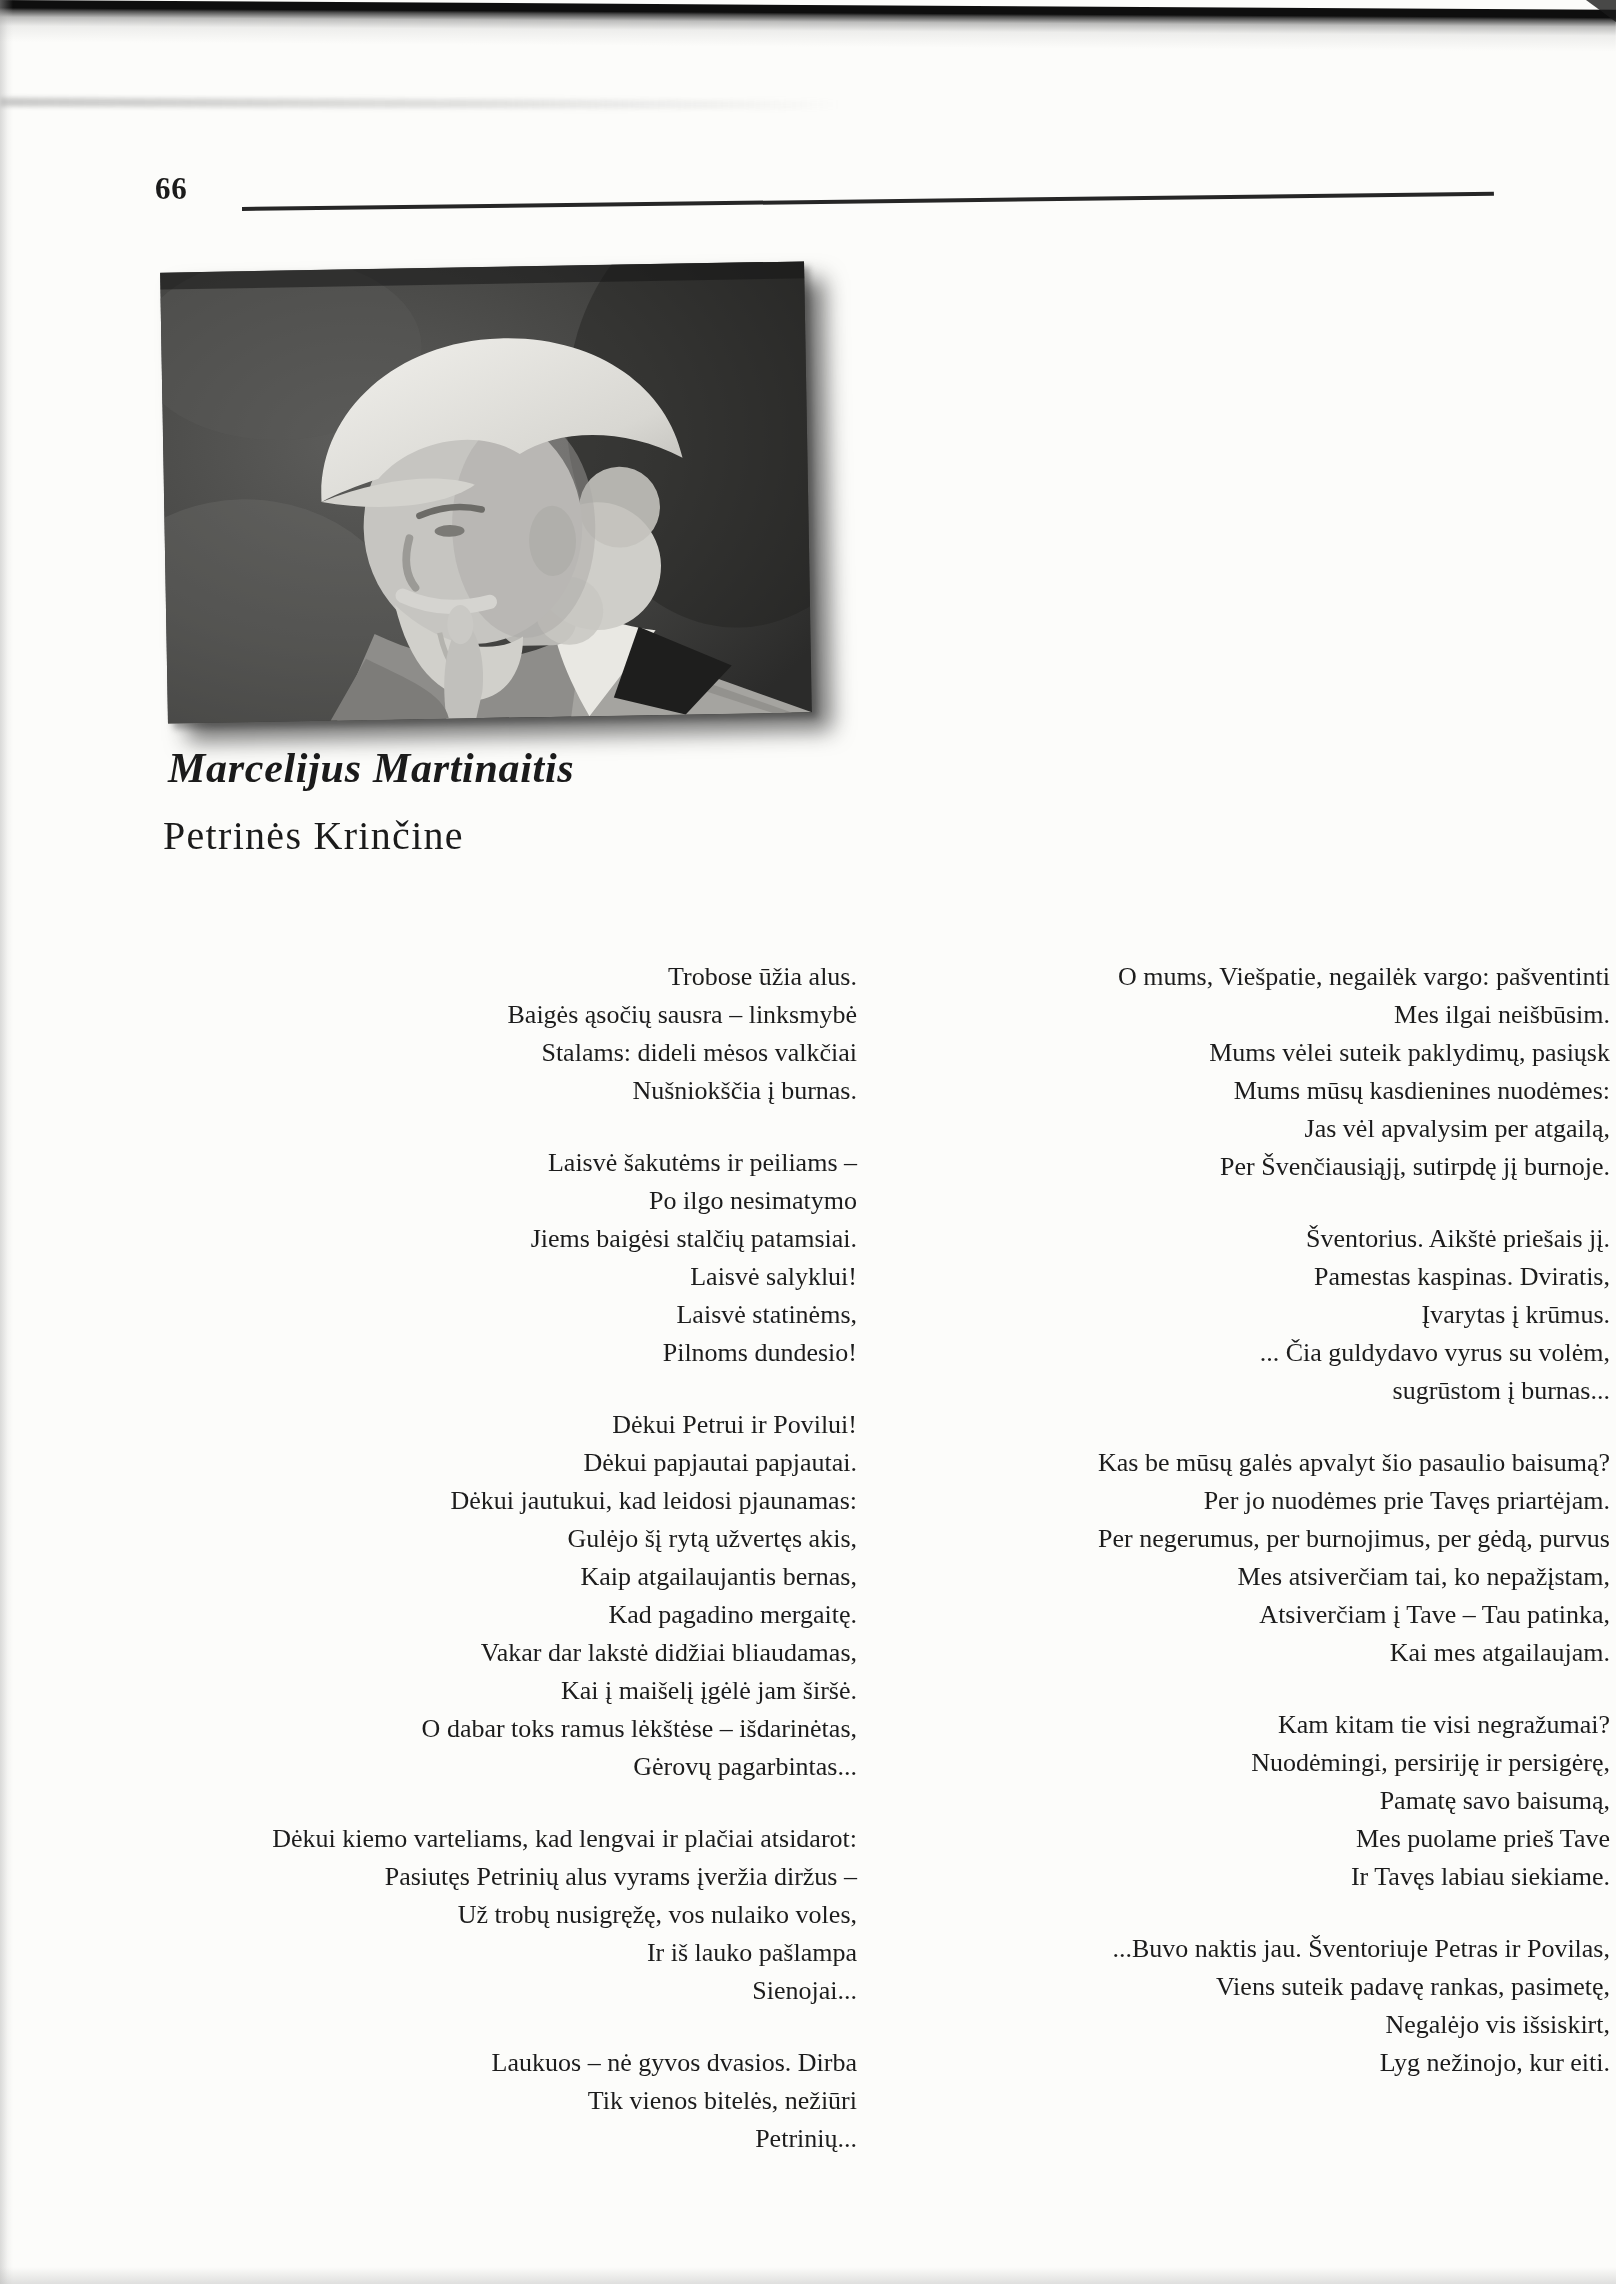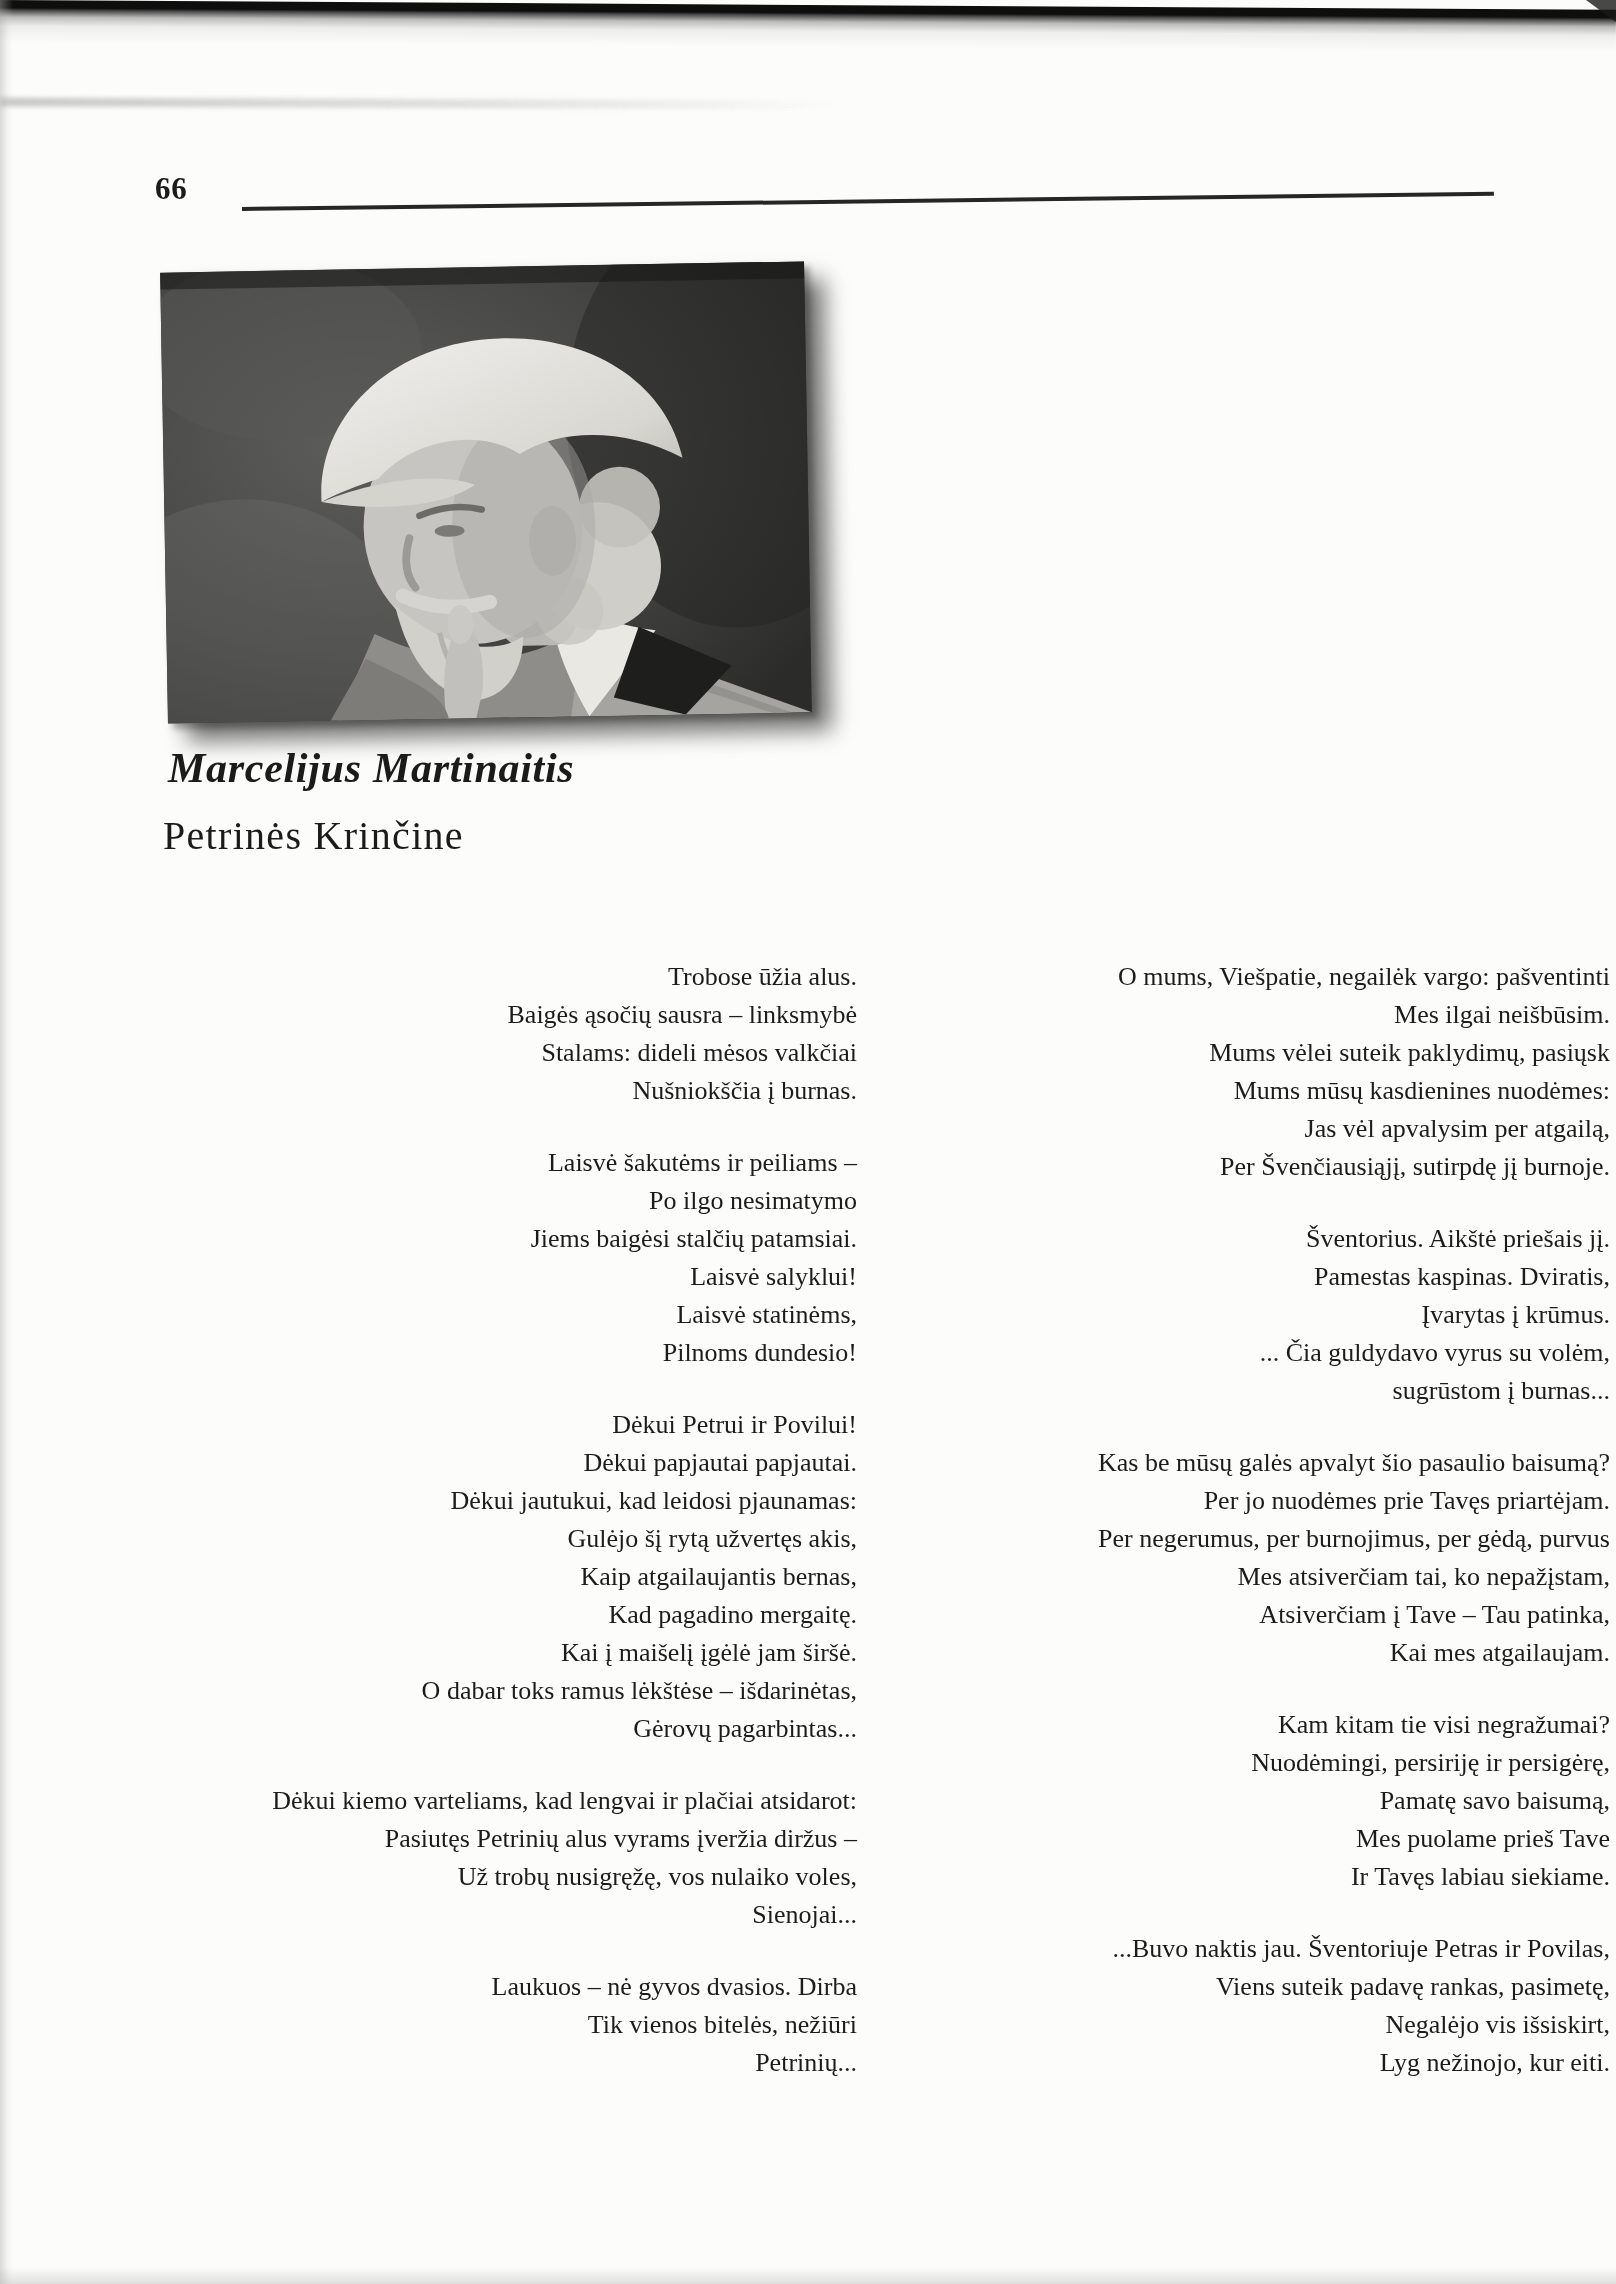--- a/index.html
+++ b/index.html
@@ -176,28 +176,30 @@
           <div class="line">Laisvė statinėms,</div>
           <div class="line">Pilnoms dundesio!</div>
         </div>
         <div class="stanza">
           <div class="line">Dėkui Petrui ir Povilui!</div>
           <div class="line">Dėkui papjautai papjautai.</div>
           <div class="line">Dėkui jautukui, kad leidosi pjaunamas:</div>
           <div class="line">Gulėjo šį rytą užvertęs akis,</div>
           <div class="line">Kaip atgailaujantis bernas,</div>
           <div class="line">Kad pagadino mergaitę.</div>
+          <div class="line">Vakar dar lakstė didžiai bliaudamas,</div>
           <div class="line">Kai į maišelį įgėlė jam širšė.</div>
           <div class="line">O dabar toks ramus lėkštėse – išdarinėtas,</div>
           <div class="line">Gėrovų pagarbintas...</div>
         </div>
         <div class="stanza">
           <div class="line">Dėkui kiemo varteliams, kad lengvai ir plačiai atsidarot:</div>
           <div class="line">Pasiutęs Petrinių alus vyrams įveržia diržus –</div>
           <div class="line">Už trobų nusigręžę, vos nulaiko voles,</div>
+          <div class="line">Ir iš lauko pašlampa</div>
           <div class="line">Sienojai...</div>
         </div>
         <div class="stanza">
           <div class="line">Laukuos – nė gyvos dvasios. Dirba</div>
           <div class="line">Tik vienos bitelės, nežiūri</div>
           <div class="line">Petrinių...</div>
         </div>
       </div>
     <div class="col col-right">
         <div class="stanza">

